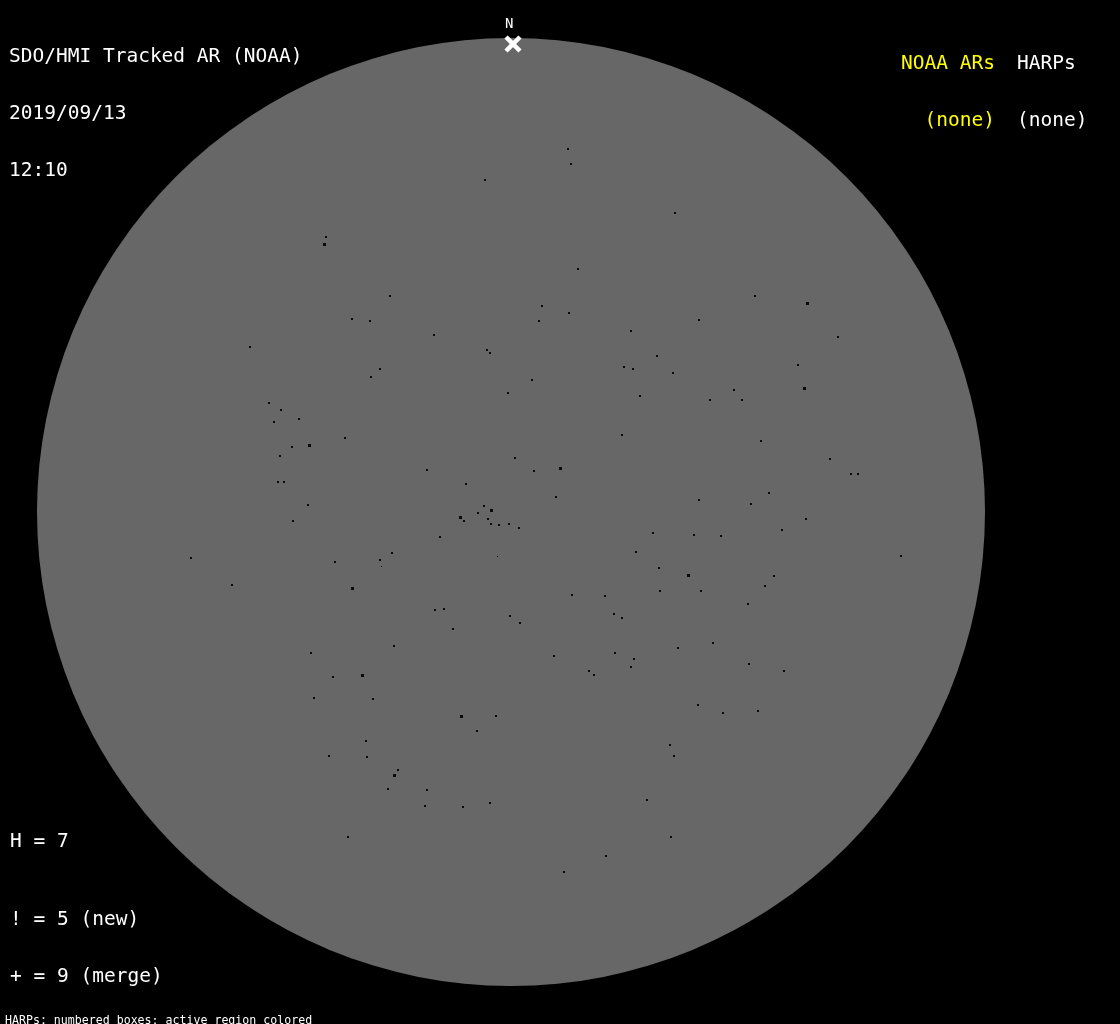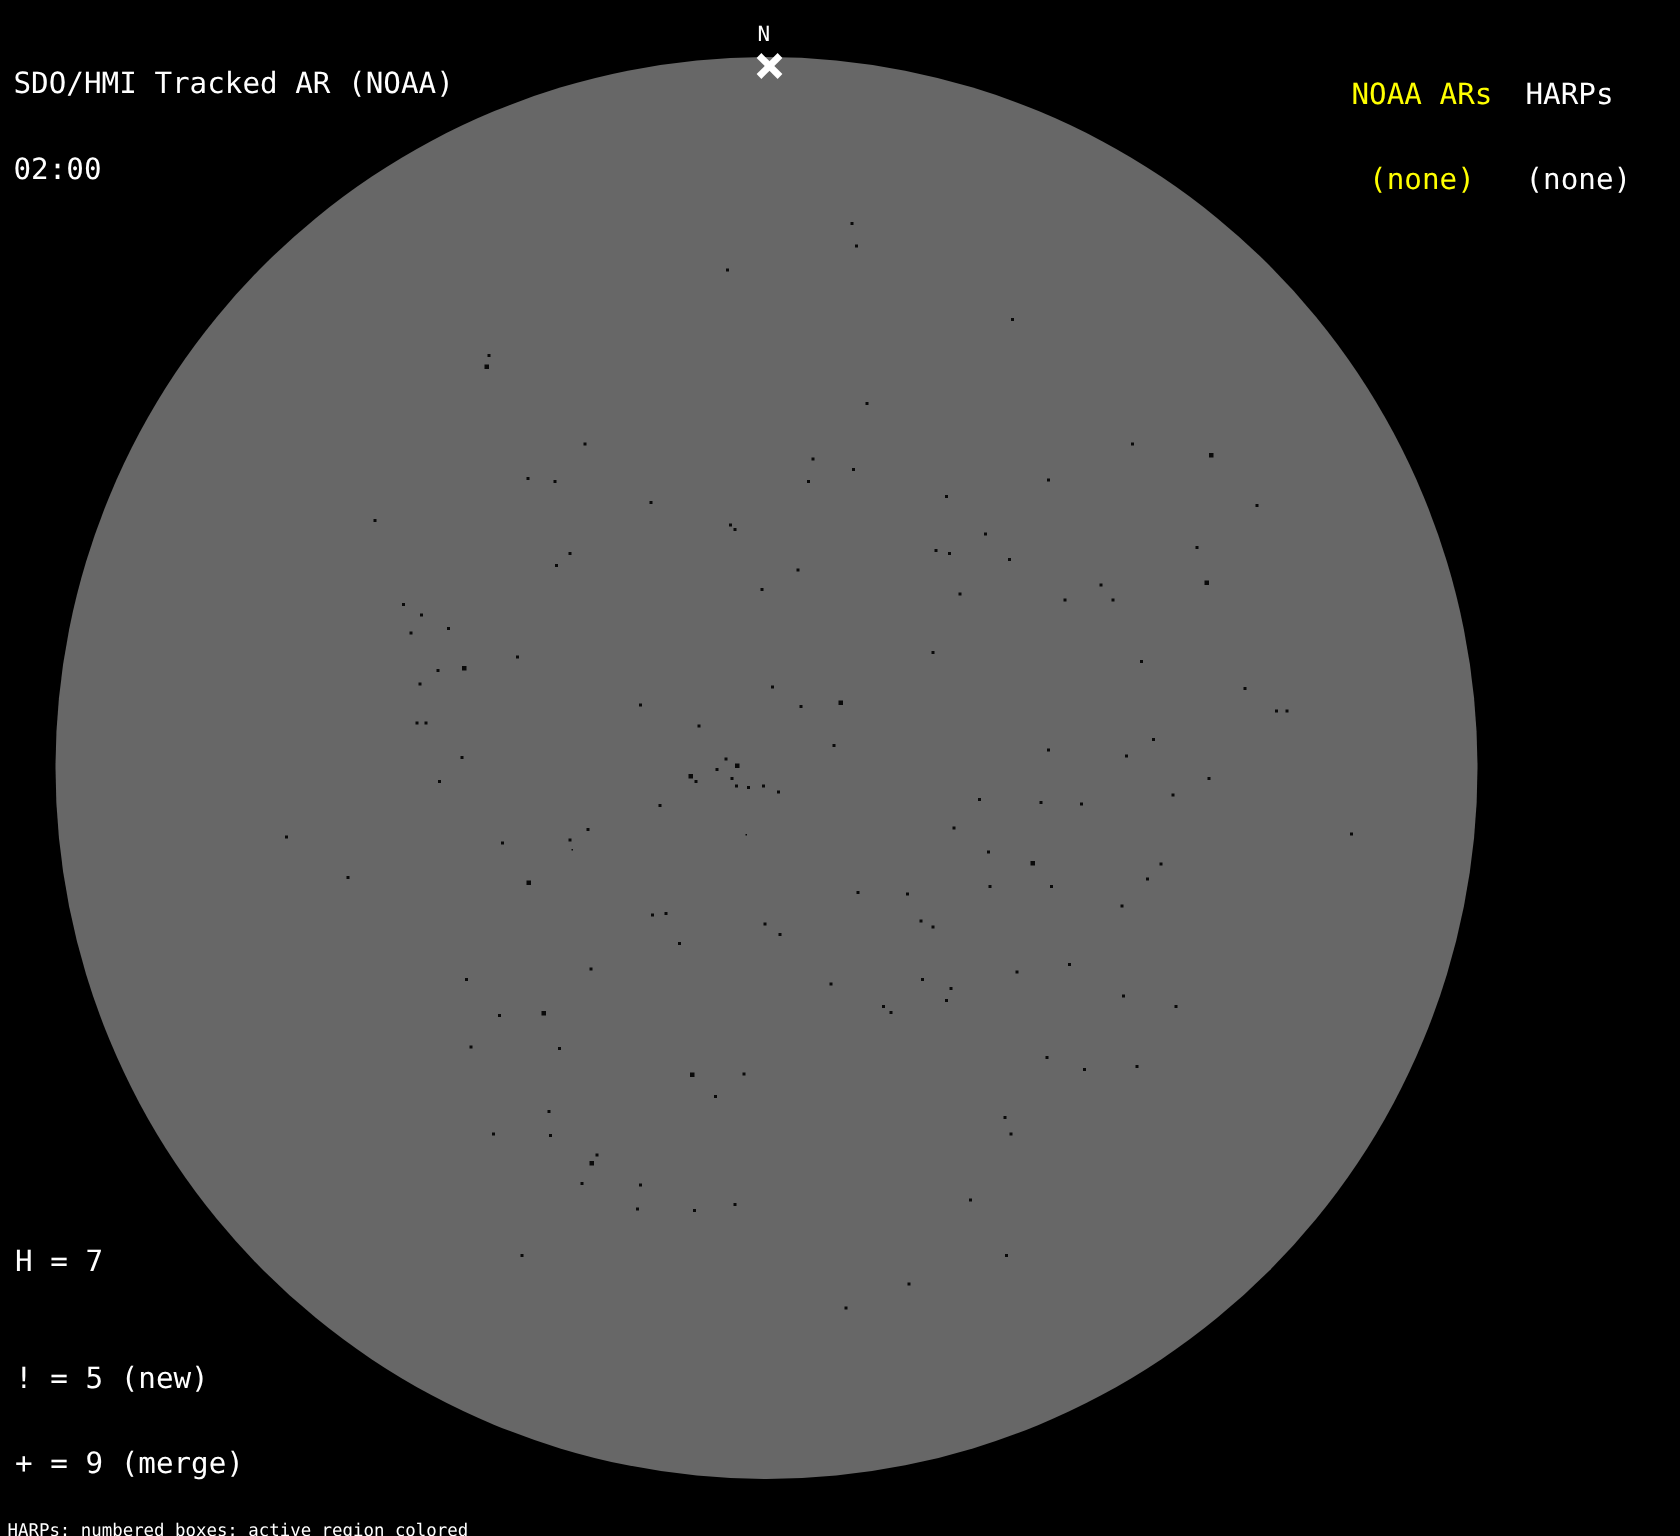--- a/index.html
+++ b/index.html
@@ -11,21 +11,21 @@
     overflow: hidden;
     font-family: "DejaVu Sans Mono", monospace;
     color: #ffffff;
   }
   .abs { position: absolute; white-space: pre; }
   .disk { position: absolute; border-radius: 50%; }
   .speckle-layer { position: absolute; left: 0; top: 0; width: 100%; height: 100%; }
   .speckle { position: absolute; }
   .main-text { font-size: 19.5px; line-height: 19px; }
   .title-block { left: 9px; top: 8px; }
-  .noaa-col { left: 901px; top: 15px; color: #ffff00; text-align: center; }
+  .noaa-col { left: 901px; top: 15px; color: #ffff00; text-align: right; }
   .harps-col { left: 1017px; top: 15px; color: #ffffff; }
   .north-label { left: 505px; top: 16px; font-size: 14px; line-height: 14px; }
   .cross-marker { left: 503px; top: 34px; width: 20px; height: 20px; }
   .h-counter { left: 10px; top: 831px; }
   .flag-rows { left: 10px; top: 871px; }
   .footer-block { left: 5px; top: 990px; font-size: 11.6px; line-height: 12px; }
 </style>
 </head>
 <body>
 
@@ -174,21 +174,22 @@
       <div class="speckle" style="left: 424px; top: 805px; width: 2px; height: 2px; background: rgb(10, 10, 10);"></div>
       <div class="speckle" style="left: 462px; top: 806px; width: 2px; height: 2px; background: rgb(10, 10, 10);"></div>
       <div class="speckle" style="left: 347px; top: 836px; width: 2px; height: 2px; background: rgb(10, 10, 10);"></div>
       <div class="speckle" style="left: 670px; top: 836px; width: 2px; height: 2px; background: rgb(10, 10, 10);"></div>
       <div class="speckle" style="left: 605px; top: 855px; width: 2px; height: 2px; background: rgb(10, 10, 10);"></div>
       <div class="speckle" style="left: 563px; top: 871px; width: 2px; height: 2px; background: rgb(10, 10, 10);"></div>
     </div>
 
   <div class="abs main-text title-block">
     <div>SDO/HMI Tracked AR (NOAA)</div>
-    <div>02:00</div>
+    <div>2019/09/13</div>
+    <div>12:10</div>
   </div>
 
   <div class="abs main-text noaa-col">
     <div>NOAA ARs</div>
     <div>(none)</div>
   </div>
   <div class="abs main-text harps-col">
     <div>HARPs</div>
     <div>(none)</div>
   </div>

